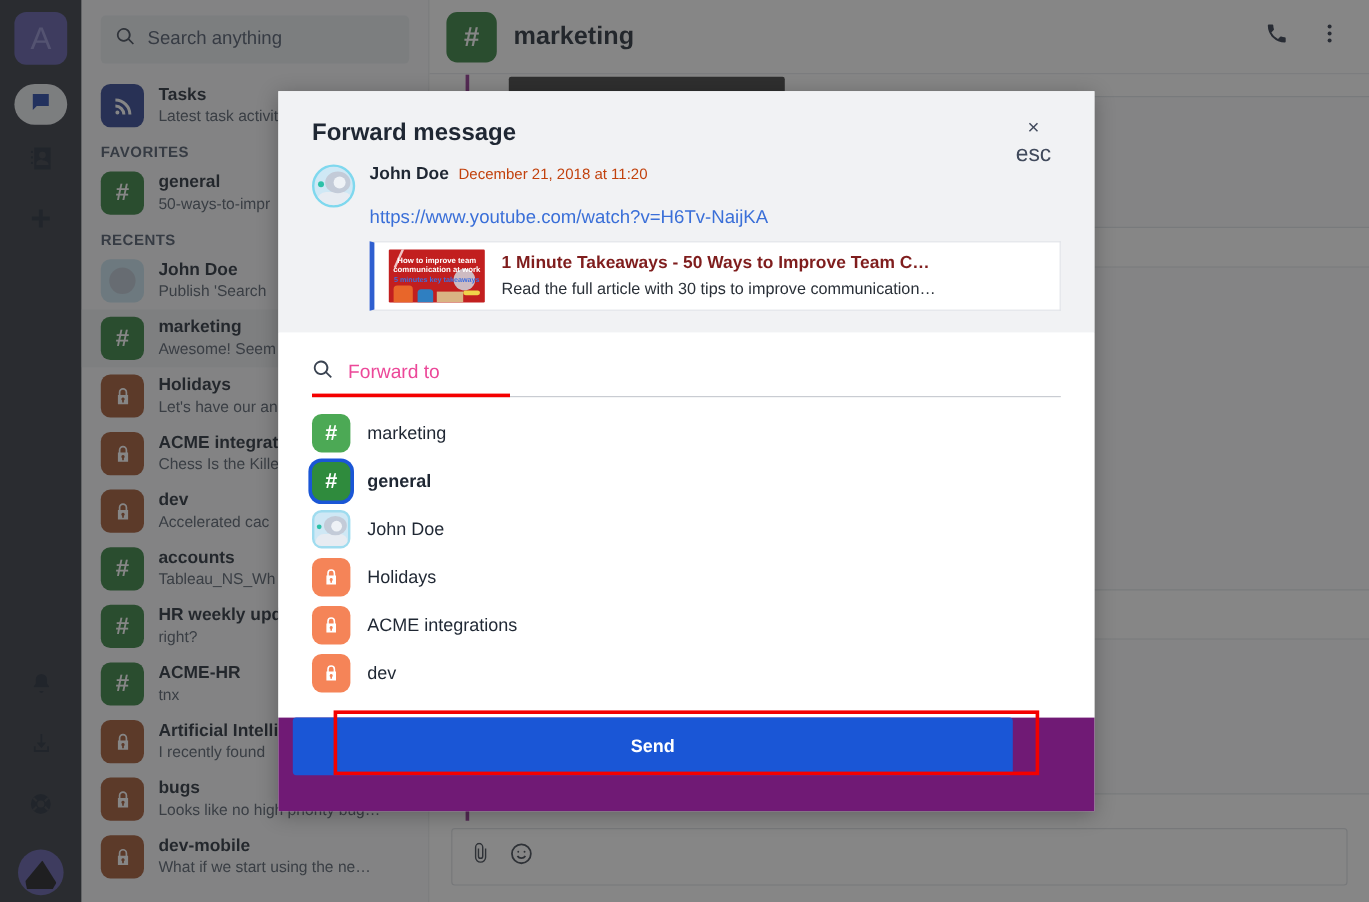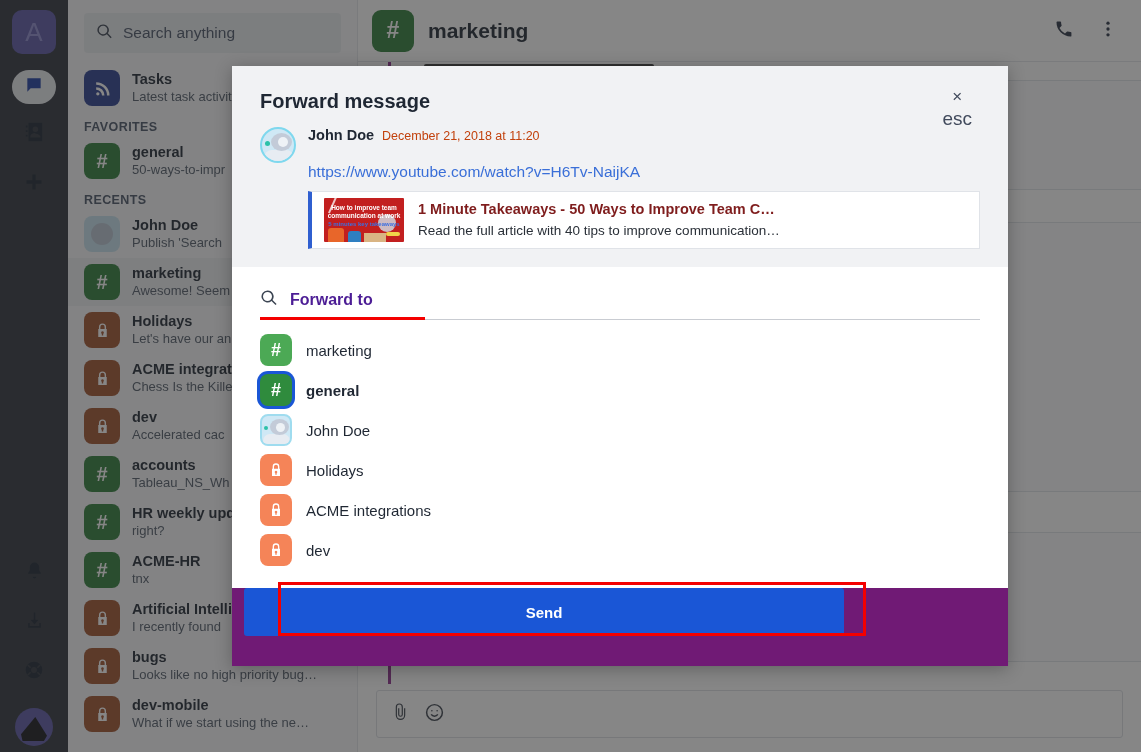--- a/index.html
+++ b/index.html
@@ -108,21 +108,21 @@
     height: 48px; border: 1px solid #dcdfe4; border-radius: 3px;
     display: flex; align-items: center; padding: 0 14px; gap: 14px; background:#fff;
   }
   .composer .ph { flex: 1 1 auto; font-size: 15.5px; color: #444c57; }
 
   
   .dim { position: absolute; inset: 0; background: rgba(40,40,40,0.56); }
 
   
   .modal {
-    position: absolute; left: 232px; top: 66px; width: 776px; height: 600px;
+    position: absolute; left: 232px; top: 76px; width: 680px; height: 600px;
     background: #ffffff; box-shadow: 0 3px 16px rgba(0,0,0,.28);
     display: flex; flex-direction: column;
   }
   .modal-head { background: #f1f2f4; padding: 24px 28px 18px 28px; position: relative; }
   .modal-title { font-size: 20px; font-weight: 700; color: #1f2733; }
   .esc-btn {
     position: absolute; right: 36px; top: 20px; text-align: center;
     color: #414a5c; line-height: 1.25;
   }
   .esc-x { font-size: 17px; display:block; }
@@ -167,21 +167,21 @@
   .thumb .streak{position:absolute;left:8px;top:-4px;width:2px;height:20px;background:#fff;opacity:.75;transform:rotate(24deg);}
   .prev-txt { min-width: 0; flex: 1 1 auto; }
   .prev-title { font-size: 14.5px; color: #7f1d1d; font-weight: 600;
     white-space: nowrap; overflow: hidden; text-overflow: ellipsis; line-height: 20px; }
   .prev-desc { font-size: 13.5px; color: #2a3038; white-space: nowrap;
     overflow: hidden; text-overflow: ellipsis; line-height: 20px; margin-top: 2px; }
 
   .modal-body { flex: 1 1 auto; padding: 22px 28px 0 28px; background:#fff; min-height:0; }
   .fwd-field { display: flex; align-items: center; gap: 12px; position: relative;
     padding-bottom: 8px; border-bottom: 1px solid #c9ccd2; }
-  .fwd-field .ph { font-size: 16px; color: #4c1d95; font-weight: bold; }
+  .fwd-field .ph { font-size: 16px; color: #ec4899; }
   .red-underline { position: absolute; left: 0; bottom: -1px; width: 165px; height: 3px;
     background: #f40000; }
 
   .target-list { margin-top: 10px; }
   .t-row { display: flex; align-items: center; gap: 14px; height: 40px; }
   .t-av { width: 32px; height: 32px; border-radius: 8px; flex: 0 0 32px;
     display:flex; align-items:center; justify-content:center;
     color:#fff; font-size:18px; font-weight:600; }
   .t-av.green-light { background: #4ca955; }
   .t-av.green-dark { background: #2f8b3d; box-shadow: 0 0 0 3px #1a56d6; }
@@ -492,21 +492,21 @@
                 <span class="streak"></span>
               <span class="blob3"></span>
                 <span class="blob1"></span>
                 <span class="blob2"></span>
                 <span class="blob4"></span>
               <span class="t1">How to improve team communication at work</span>
               <span class="t2">5 minutes key takeaways</span>
             </div>
             <div class="prev-txt">
               <div class="prev-title">1 Minute Takeaways - 50 Ways to Improve Team C…</div>
-              <div class="prev-desc">Read the full article with 40 tips to improve communication…</div>
+              <div class="prev-desc">Read the full article with 30 tips to improve communication…</div>
             </div>
           </div>
         </div>
       </div>
     </div>
 
     <div class="modal-body">
       <div class="fwd-field">
         <span>
           <svg width="18" height="18" viewBox="0 0 24 24" fill="#3b4452">

